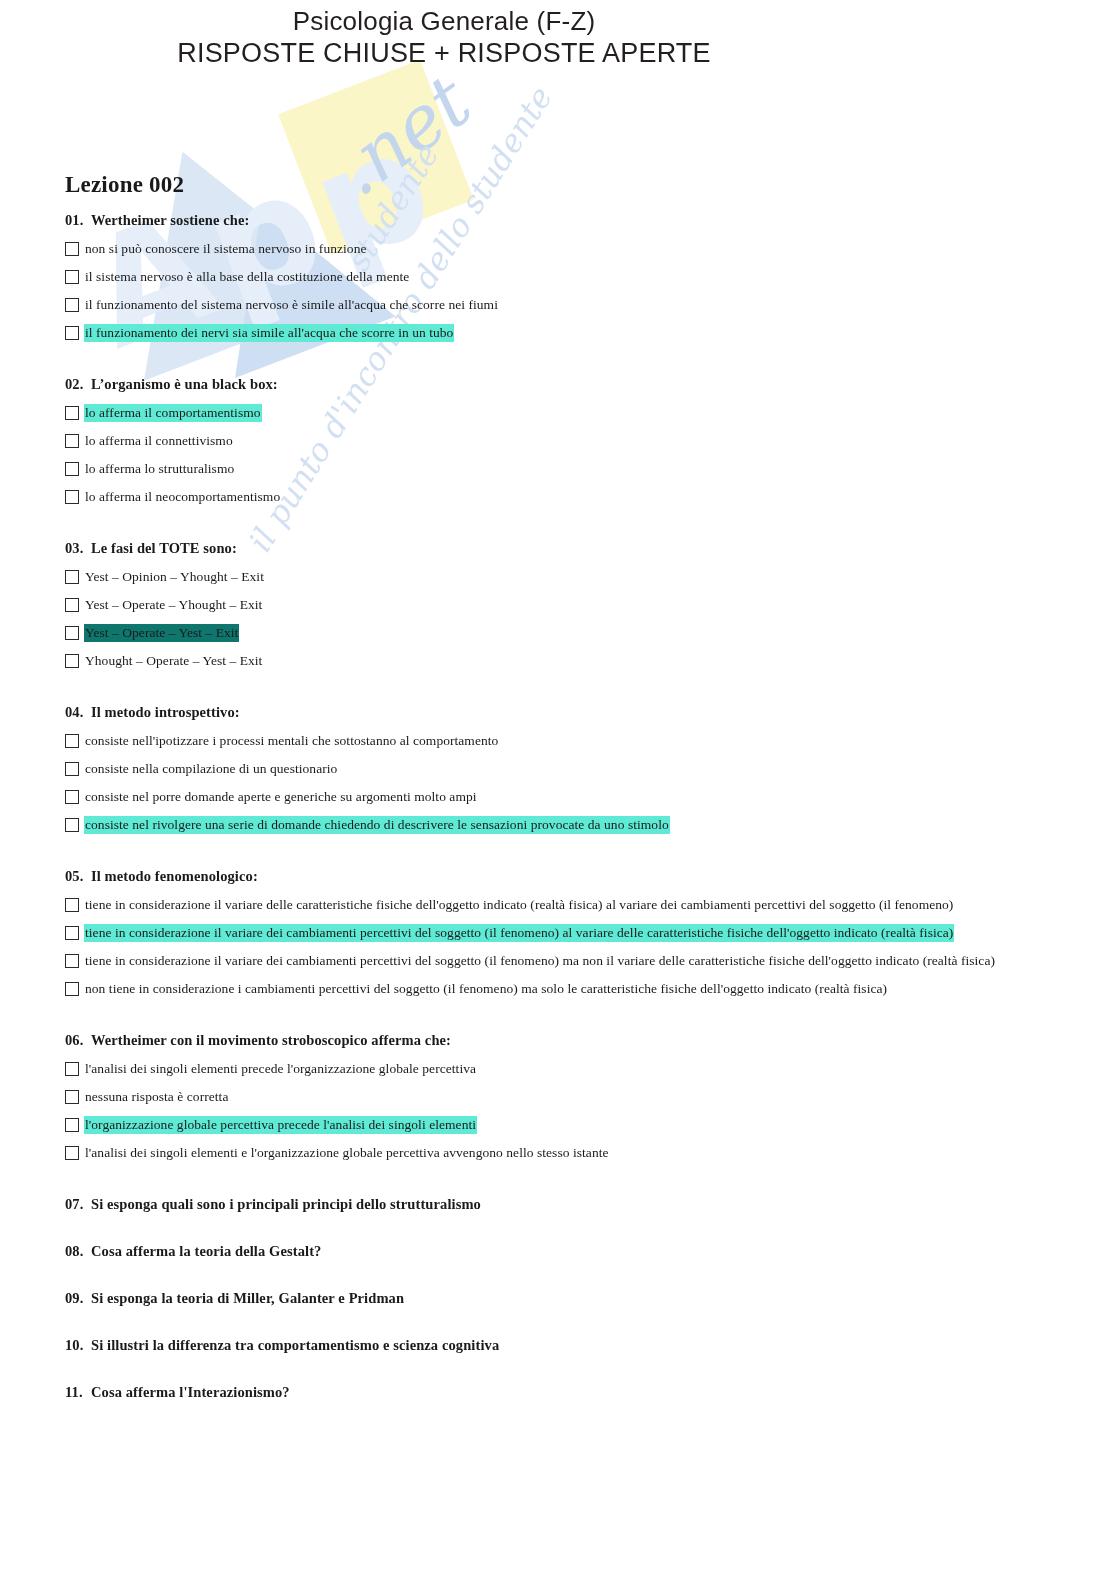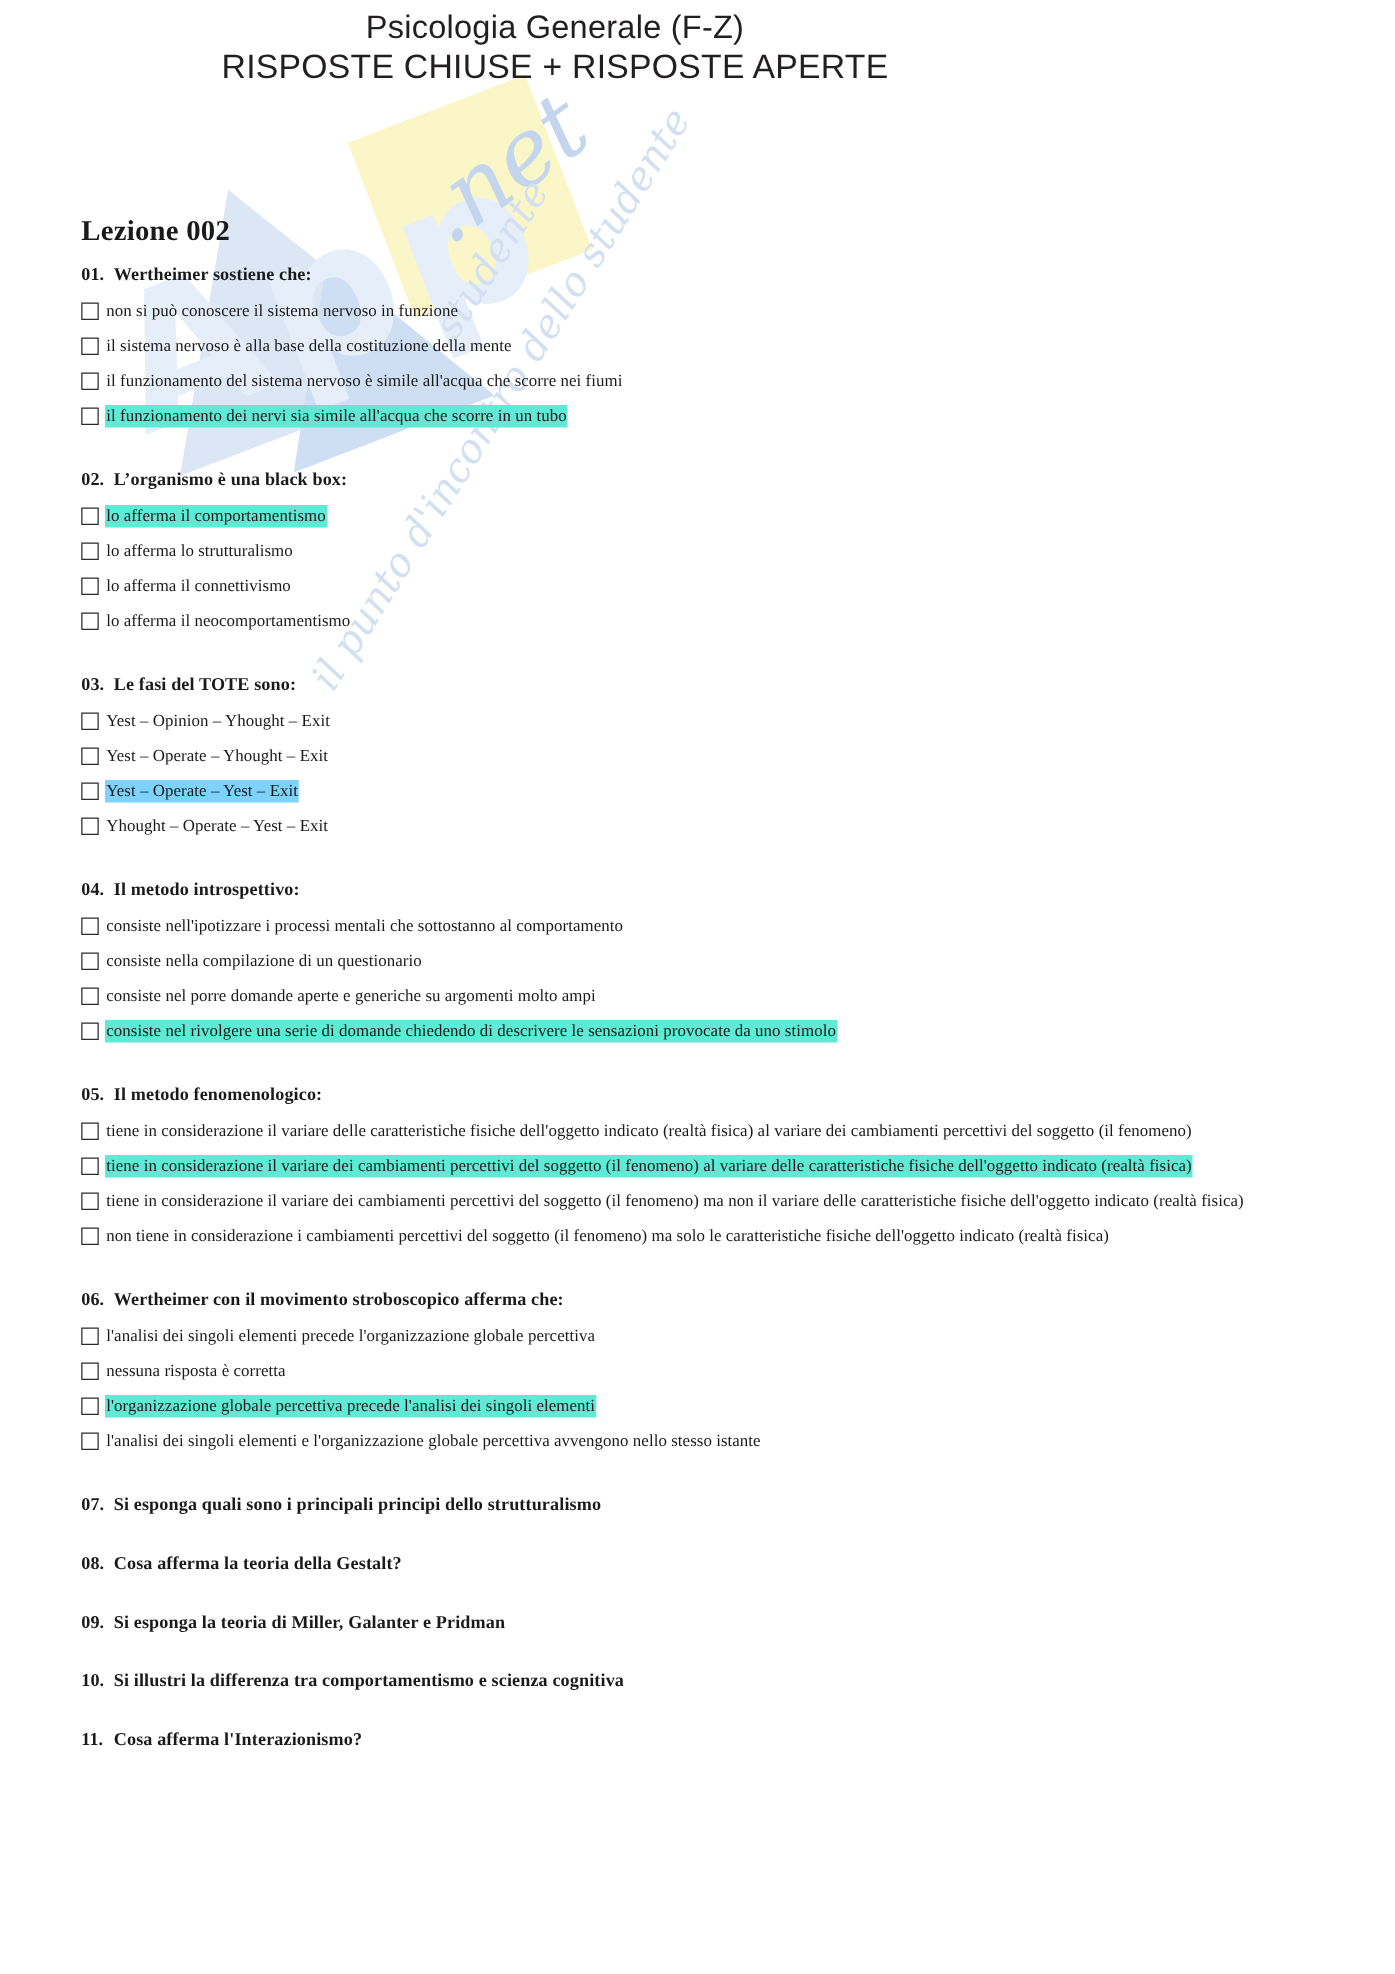--- a/index.html
+++ b/index.html
@@ -163,21 +163,21 @@
     margin-right: 5px;
     box-sizing: content-box;
   }
   .opt-text {
     font-size: 13.5px;
     line-height: 16px;
     letter-spacing: 0.05px;
     padding: 1px 1px 1px 1px;
   }
   .opt-text.hl { background: #5eead4; }
-  .opt-text.hl-strong { background: #7dd3fc; }
+  .opt-text.hl-strong { background: #0f766e; }
 
   .gap-after-group { height: 16px; }
 </style>
 </head>
 <body>
 
 <div id="watermark">
   <div class="wm-mount"></div>
   <div class="wm-yellow"></div>
   <div class="wm-letters">App</div>
@@ -217,25 +217,25 @@
           <div class="gap-after-group"></div>
         </div>
         <div class="question-block">
           <div class="q-head"><span class="q-num">02.</span><span>L’organismo è una black box:</span></div>
           <div class="option-row">
             <span class="opt-box"></span>
             <span class="opt-text hl">lo afferma il comportamentismo</span>
           </div>
           <div class="option-row">
             <span class="opt-box"></span>
+            <span class="opt-text">lo afferma il connettivismo</span>
+          </div>
+          <div class="option-row">
+            <span class="opt-box"></span>
             <span class="opt-text">lo afferma lo  strutturalismo</span>
-          </div>
-          <div class="option-row">
-            <span class="opt-box"></span>
-            <span class="opt-text">lo afferma il connettivismo</span>
           </div>
           <div class="option-row">
             <span class="opt-box"></span>
             <span class="opt-text">lo afferma il neocomportamentismo</span>
           </div>
           <div class="gap-after-group"></div>
         </div>
         <div class="question-block">
           <div class="q-head"><span class="q-num">03.</span><span>Le fasi del TOTE sono:</span></div>
           <div class="option-row">

